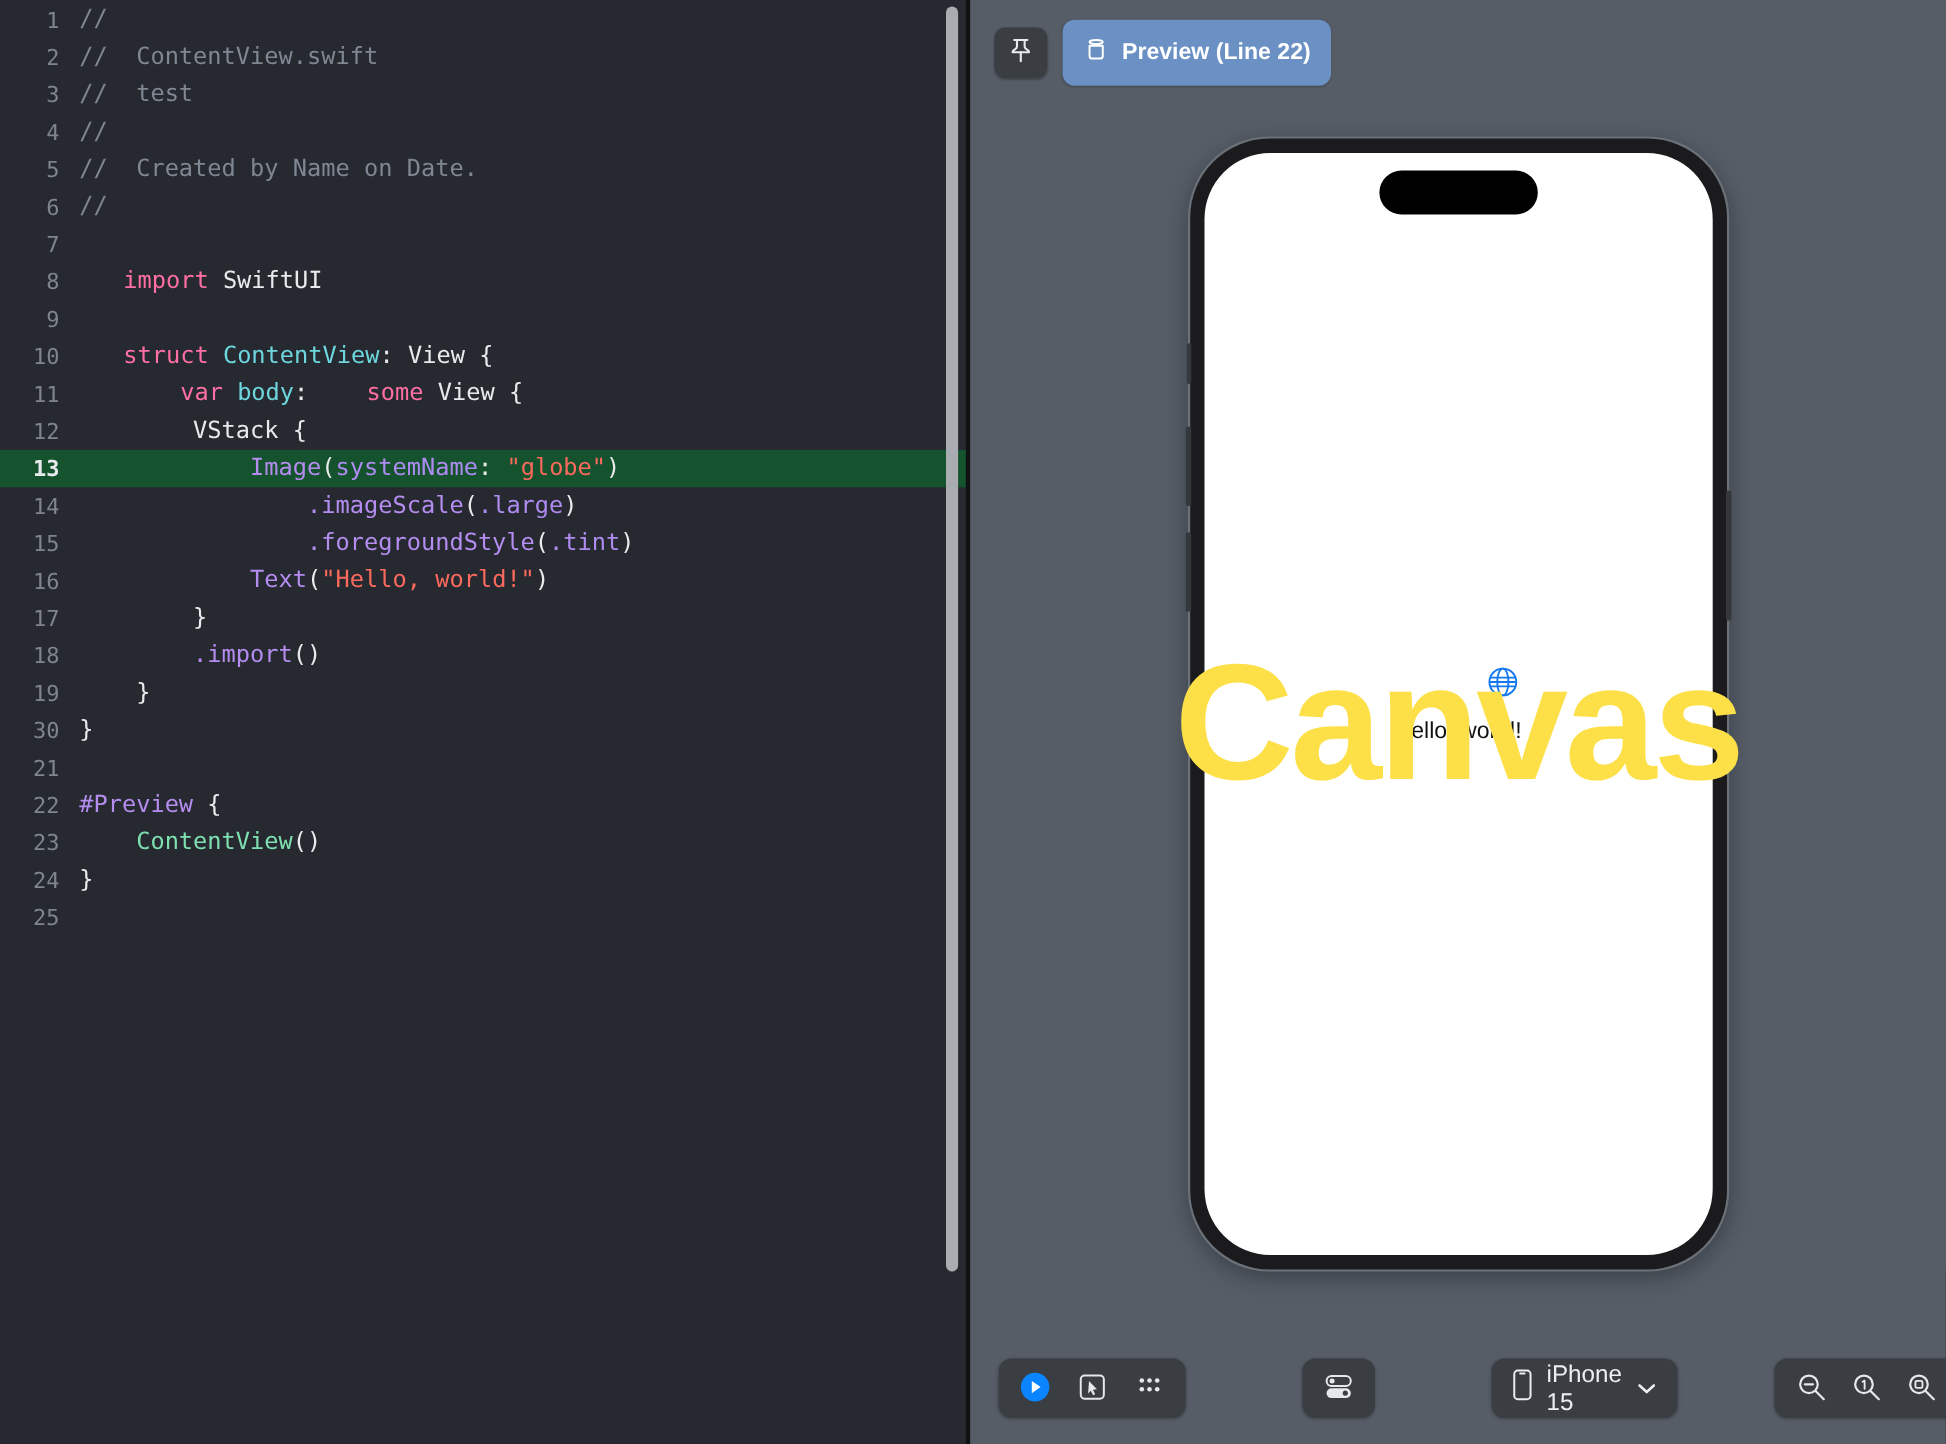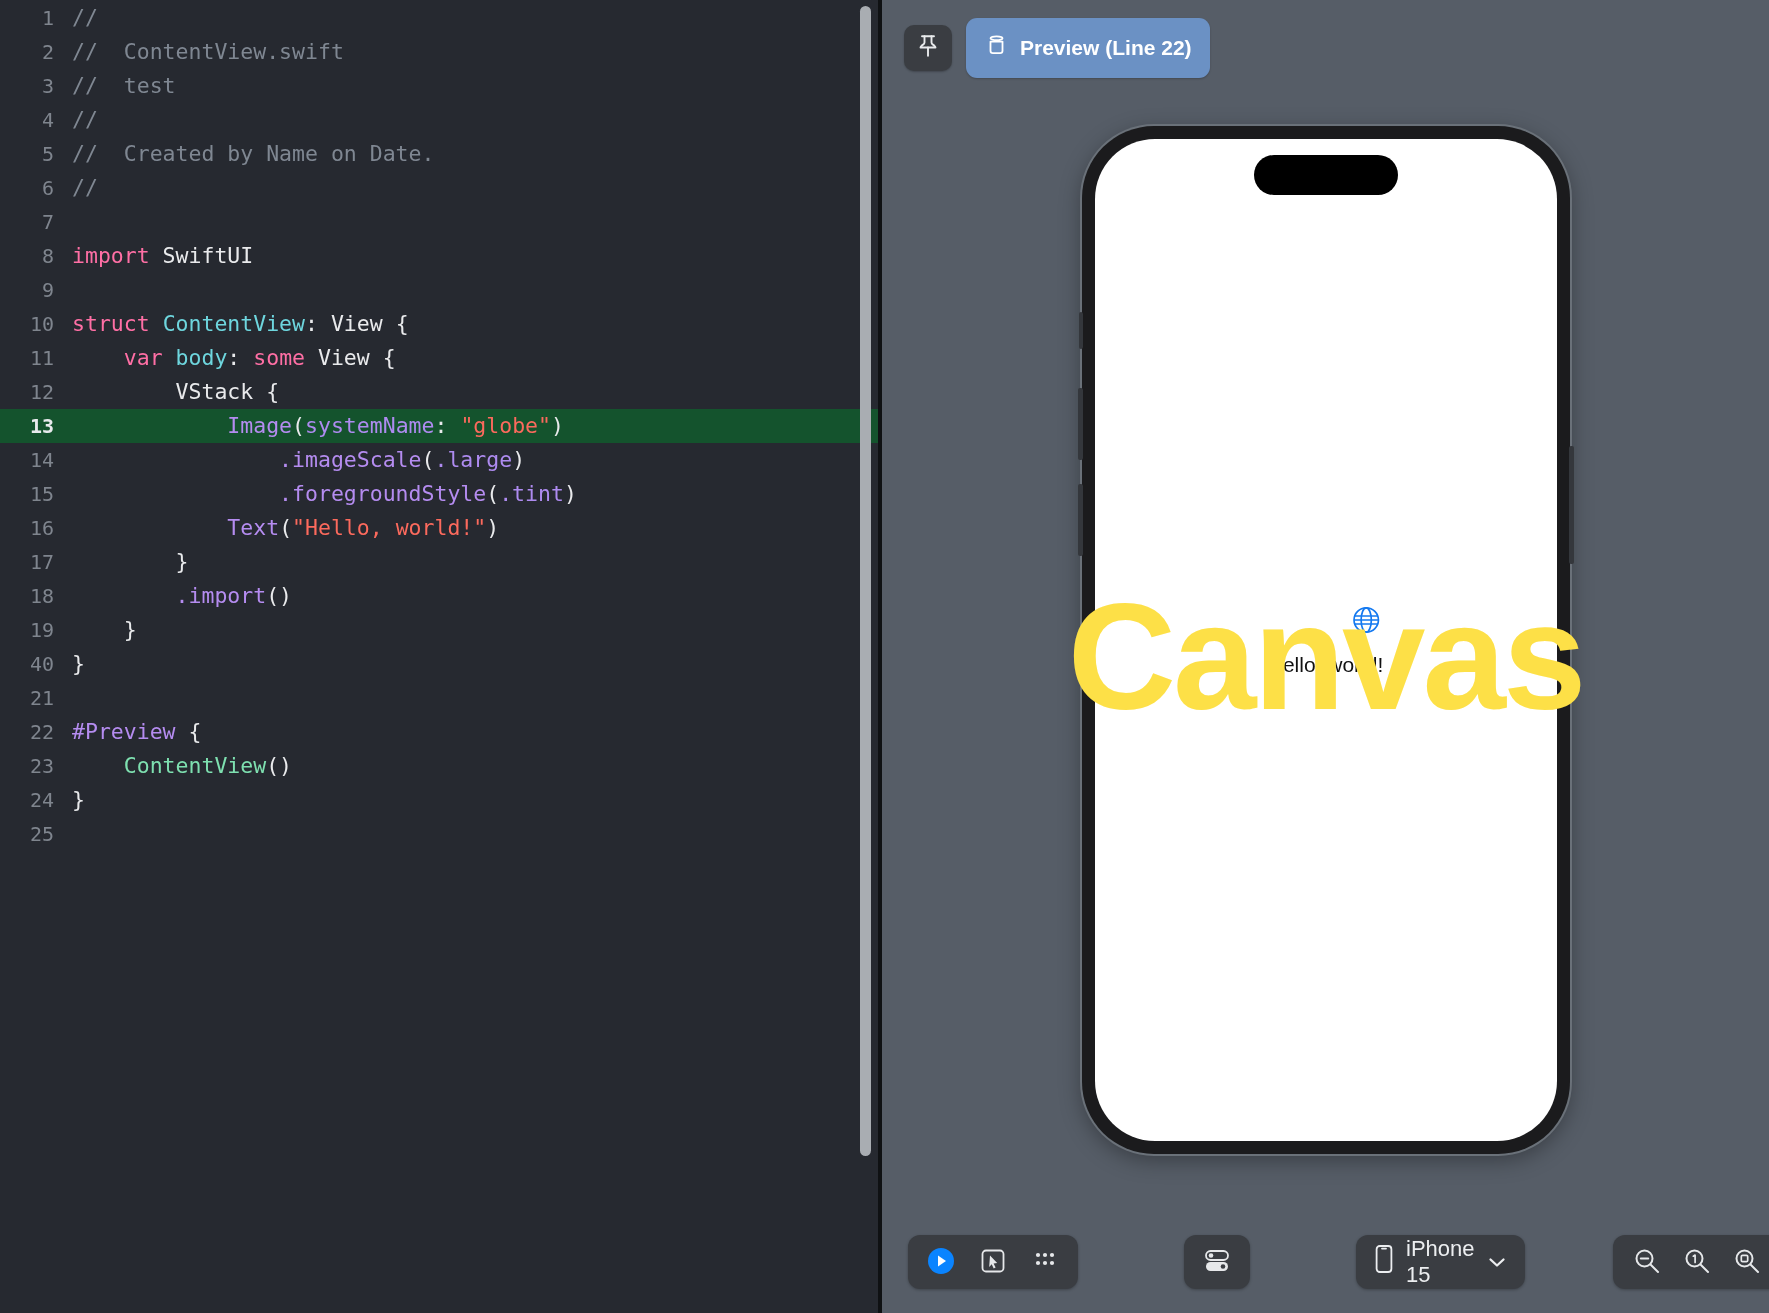--- a/index.html
+++ b/index.html
@@ -47,21 +47,21 @@
     padding-right: 18px;
     color: #7f858e;
     font-size: 20px;
     user-select: none;
   }
   .code-line.active .ln { color: #e8eaed; font-weight: bold; }
   .ltext { flex: 1; color: #e3e4e6; }
 
   
   .c-comment { color: #7f8792; }
-  .c-kw      { color: #ff6fa5; }
+  .c-kw      { color: #ff6fa5; margin-left: 40px; }
   .c-type    { color: #6ed6de; }
   .c-plain   { color: #e9eaec; }
   .c-fn      { color: #b58cf0; }
   .c-param   { color: #ae8bf0; }
   .c-str     { color: #fc6a5d; }
   .c-green   { color: #7ee0b0; }
   .c-macro   { color: #b58cf0; }
 
   
   #editor-scrollbar-track {
@@ -272,21 +272,21 @@
         <div class="code-line"><span class="ln">10</span><span class="ltext"><span class="c-kw">struct</span><span class="c-plain"> </span><span class="c-type">ContentView</span><span class="c-plain">: </span><span class="c-plain">View</span><span class="c-plain"> {</span></span></div>
         <div class="code-line"><span class="ln">11</span><span class="ltext"><span class="c-plain">    </span><span class="c-kw">var</span><span class="c-plain"> </span><span class="c-type">body</span><span class="c-plain">: </span><span class="c-kw">some</span><span class="c-plain"> View {</span></span></div>
         <div class="code-line"><span class="ln">12</span><span class="ltext"><span class="c-plain">        VStack {</span></span></div>
         <div class="code-line active"><span class="ln">13</span><span class="ltext"><span class="c-plain">            </span><span class="c-fn">Image</span><span class="c-plain">(</span><span class="c-param">systemName</span><span class="c-plain">: </span><span class="c-str">"globe"</span><span class="c-plain">)</span></span></div>
         <div class="code-line"><span class="ln">14</span><span class="ltext"><span class="c-plain">                </span><span class="c-fn">.imageScale</span><span class="c-plain">(</span><span class="c-param">.large</span><span class="c-plain">)</span></span></div>
         <div class="code-line"><span class="ln">15</span><span class="ltext"><span class="c-plain">                </span><span class="c-fn">.foregroundStyle</span><span class="c-plain">(</span><span class="c-param">.tint</span><span class="c-plain">)</span></span></div>
         <div class="code-line"><span class="ln">16</span><span class="ltext"><span class="c-plain">            </span><span class="c-fn">Text</span><span class="c-plain">(</span><span class="c-str">"Hello, world!"</span><span class="c-plain">)</span></span></div>
         <div class="code-line"><span class="ln">17</span><span class="ltext"><span class="c-plain">        }</span></span></div>
         <div class="code-line"><span class="ln">18</span><span class="ltext"><span class="c-plain">        </span><span class="c-fn">.import</span><span class="c-plain">()</span></span></div>
         <div class="code-line"><span class="ln">19</span><span class="ltext"><span class="c-plain">    }</span></span></div>
-        <div class="code-line"><span class="ln">40</span><span class="ltext"><span class="c-plain">}</span></span></div>
+        <div class="code-line"><span class="ln">30</span><span class="ltext"><span class="c-plain">}</span></span></div>
         <div class="code-line"><span class="ln">21</span><span class="ltext"></span></div>
         <div class="code-line"><span class="ln">22</span><span class="ltext"><span class="c-macro">#Preview</span><span class="c-plain"> {</span></span></div>
         <div class="code-line"><span class="ln">23</span><span class="ltext"><span class="c-plain">    </span><span class="c-green">ContentView</span><span class="c-plain">()</span></span></div>
         <div class="code-line"><span class="ln">24</span><span class="ltext"><span class="c-plain">}</span></span></div>
         <div class="code-line"><span class="ln">25</span><span class="ltext"></span></div>
       </div>
 
     <div id="editor-scrollbar-track">
       <div id="editor-scrollbar-thumb"></div>
     </div>

